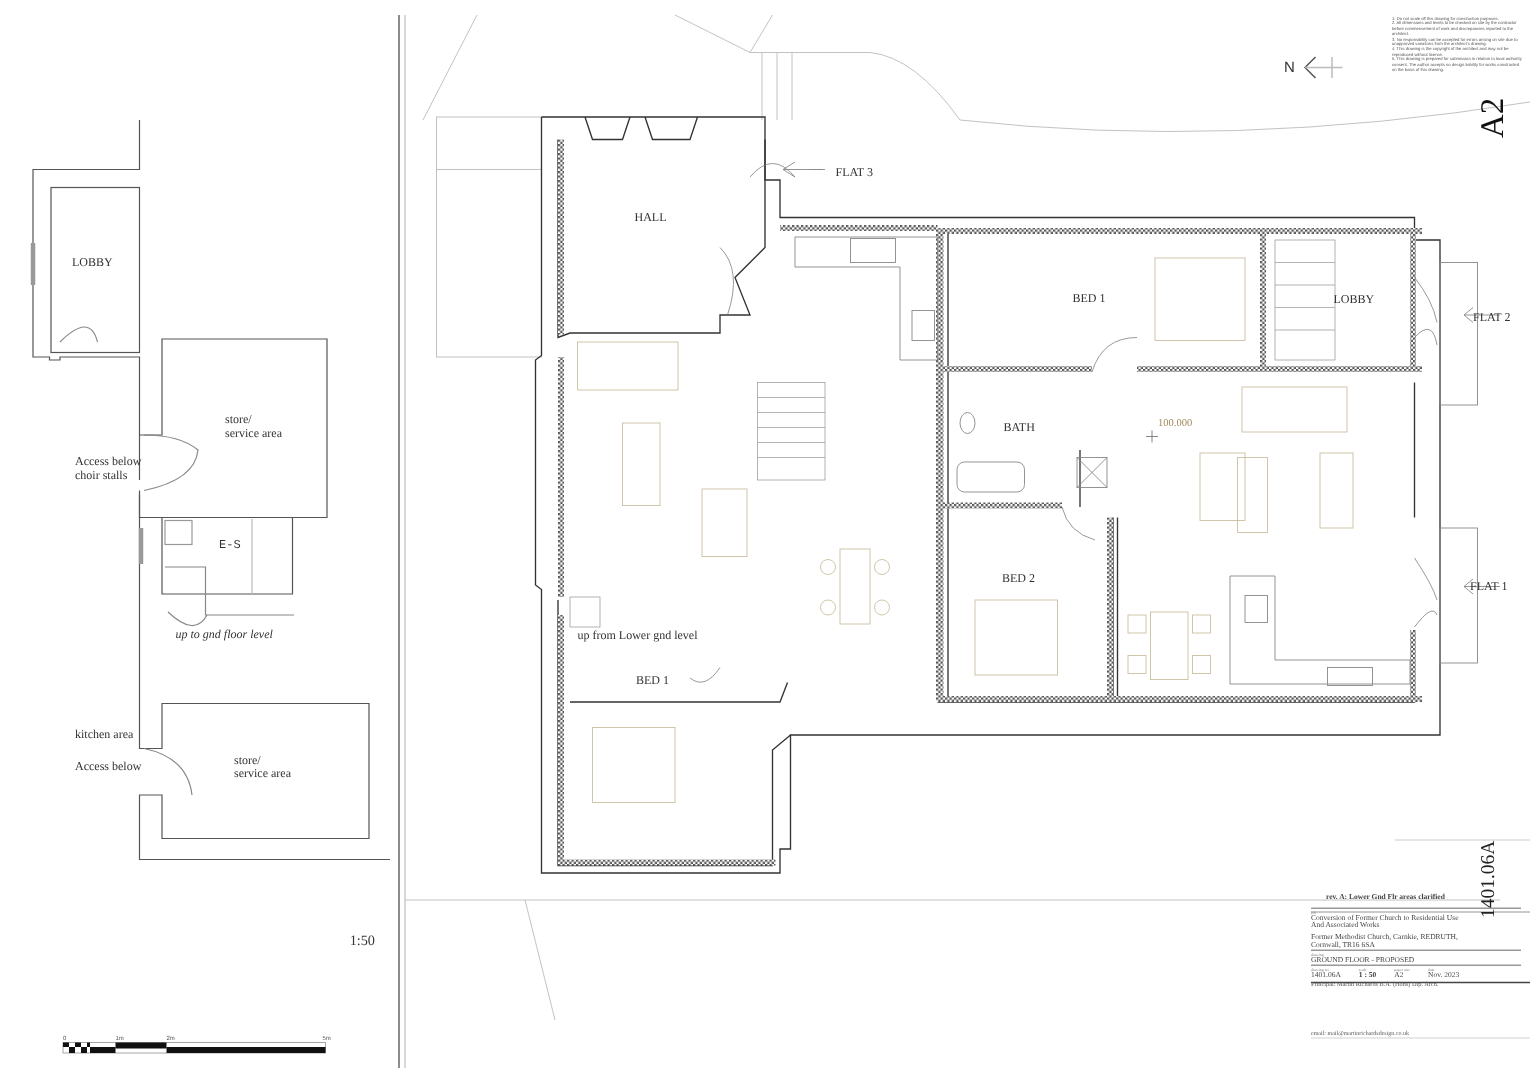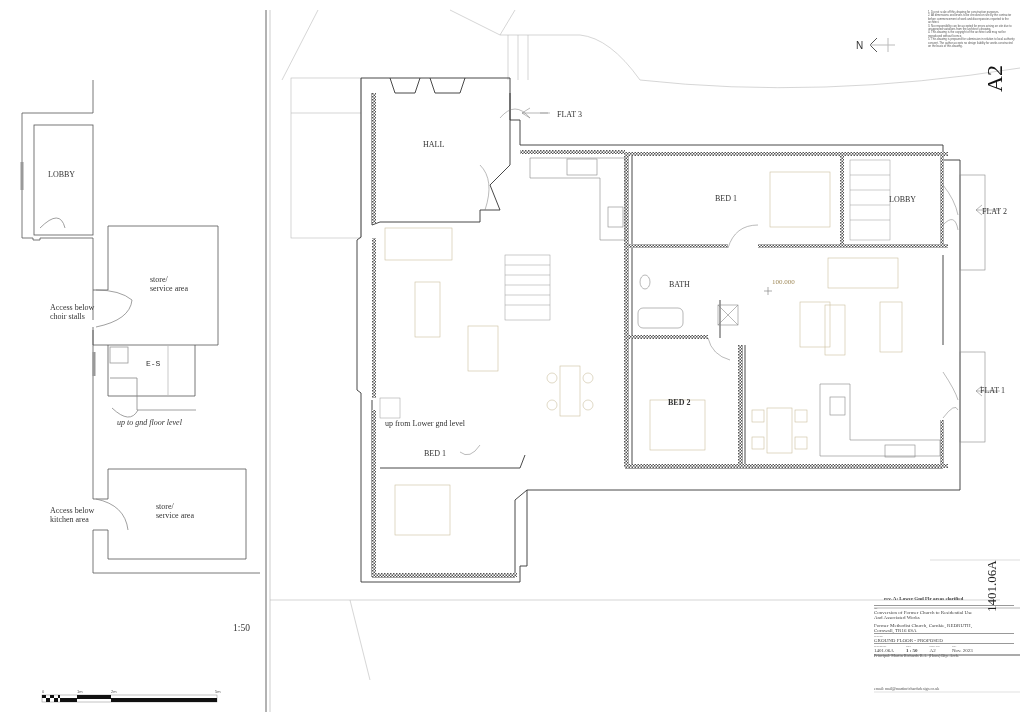--- a/index.html
+++ b/index.html
@@ -223,21 +223,21 @@
 </svg>
 
 <div class="lbl" style="left:48px;top:170px;">LOBBY</div>
 <div class="lbl" style="left:150px;top:275px;">store/</div>
 <div class="lbl" style="left:150px;top:284px;">service area</div>
 <div class="lbl" style="left:50px;top:303px;">Access below</div>
 <div class="lbl" style="left:50px;top:312px;">choir stalls</div>
 <div class="lbl" style="left:146px;top:359px;font-family:Liberation Mono, monospace;">E-S</div>
 <div class="lbl" style="left:117px;top:418px;font-style:italic;">up to gnd floor level</div>
 <div class="lbl" style="left:50px;top:506px;">Access below</div>
-<div class="lbl" style="left:50px;top:515px;">kitchen area</div>
+<div class="lbl" style="left:50px;top:485px;">kitchen area</div>
 <div class="lbl" style="left:156px;top:502px;">store/</div>
 <div class="lbl" style="left:156px;top:511px;">service area</div>
 
 <div class="plan-title">
   <div>1:50</div>
 </div>
 
 <div class="scale-lbl" style="left:42px;top:689px;">0</div>
 <div class="scale-lbl" style="left:77px;top:689px;">1m</div>
 <div class="scale-lbl" style="left:111px;top:689px;">2m</div>
@@ -245,21 +245,21 @@
 
 <div class="lbl" style="left:423px;top:140px;">HALL</div>
 <div class="lbl" style="left:557px;top:110px;">FLAT 3</div>
 <div class="lbl" style="left:385px;top:419px;">up from Lower gnd level</div>
 <div class="lbl" style="left:424px;top:449px;">BED 1</div>
 <div class="lbl" style="left:715px;top:194px;">BED 1</div>
 <div class="lbl" style="left:889px;top:195px;">LOBBY</div>
 <div class="lbl" style="left:982px;top:207px;">FLAT 2</div>
 <div class="lbl" style="left:669px;top:280px;">BATH</div>
 <div class="lbl sm" style="left:772px;top:278px;color:#a08a5a;">100.000</div>
-<div class="lbl" style="left:668px;top:398px;font-weight:bold;">BED 2</div>
+<div class="lbl" style="left:668px;top:381px;">BED 2</div>
 <div class="lbl" style="left:980px;top:386px;">FLAT 1</div>
 
 <div class="notes">
   <div>1. Do not scale off this drawing for construction purposes.</div>
   <div>2. All dimensions and levels to be checked on site by the contractor before commencement of work and discrepancies reported to the architect.</div>
   <div>3. No responsibility can be accepted for errors arising on site due to unapproved variations from the architect's drawing.</div>
   <div>4. This drawing is the copyright of the architect and may not be reproduced without licence.</div>
   <div>5. This drawing is prepared for submission in relation to local authority consent. The author accepts no design liability for works constructed on the basis of this drawing.</div>
 </div>
 <div class="sheet">A2</div>

